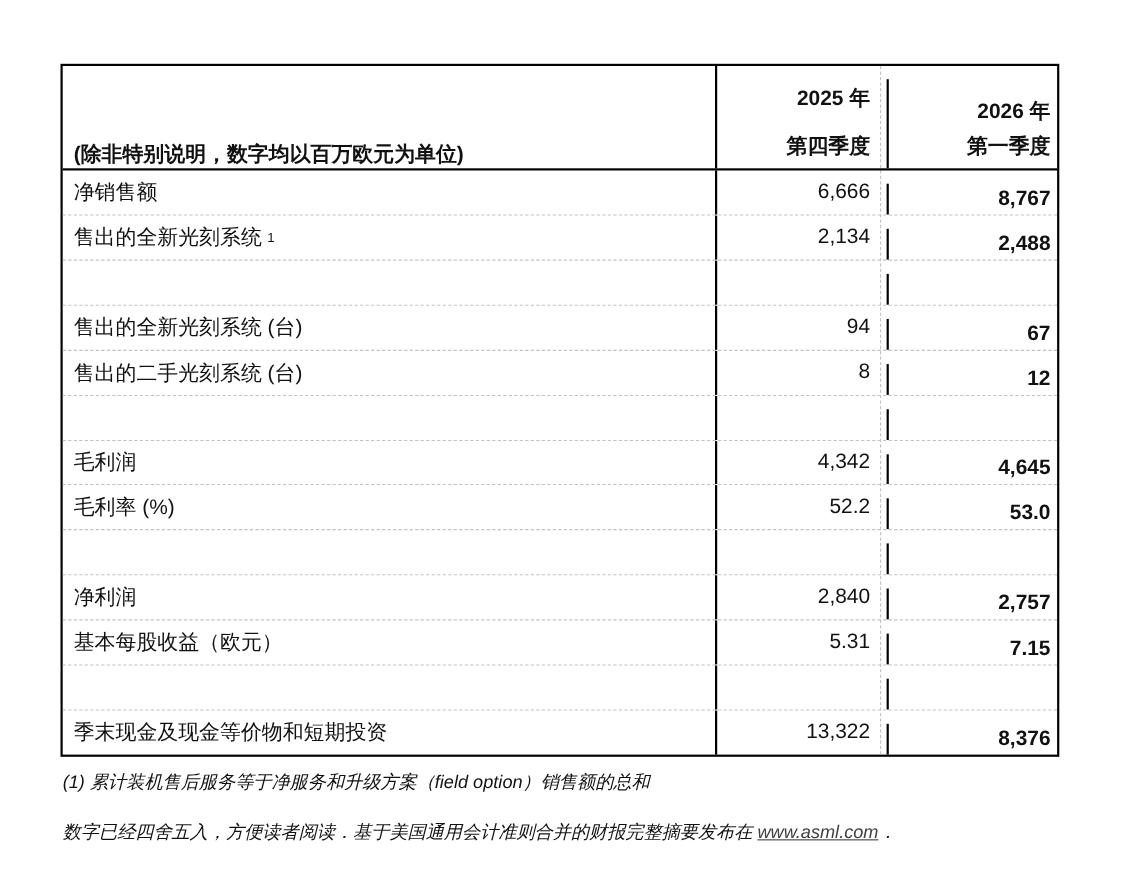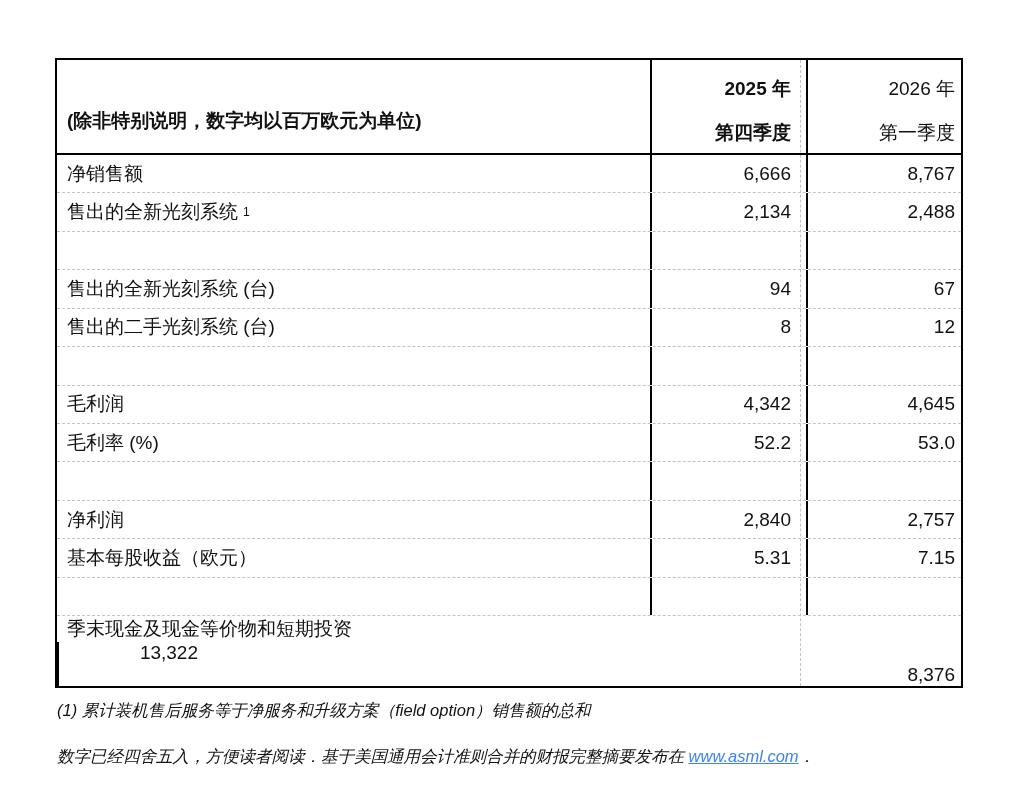--- a/index.html
+++ b/index.html
@@ -53,47 +53,48 @@
     position: relative;
     z-index: 2;
   }
   .row {
     display: flex;
     flex: 1 1 0;
     border-bottom: 1px dashed #c3c3c3;
     box-sizing: border-box;
     font-size: 19px;
   }
-  .row:last-child { border-bottom: none; flex-direction: column; }
+  .row:last-child { border-bottom: none; }
   .cell {
     box-sizing: border-box;
     display: flex;
     align-items: center;
   }
   .cell.label {
     width: 593px;
     padding-left: 10px;
   }
   .cell.c2025 {
     width: 156px;
     border-left: 2px solid #000000;
     justify-content: flex-end;
     padding-right: 15px;
   }
   .cell.c2026 {
     flex: 1 1 0;
     border-left: 2px solid #000000;
     justify-content: flex-end;
     padding-right: 6px;
-    font-weight: 400;
+    font-weight: 700;
+    margin-top: 12px;
   }
   .thead .cell { align-items: stretch; }
   .thead .cell.label {
     padding-top: 28px;
-    align-items: center;
+    align-items: flex-end;
   }
   .thead .cell.c2025,
   .thead .cell.c2026 {
     flex-direction: column;
     justify-content: space-between;
     align-items: flex-end;
     padding-top: 16px;
     padding-bottom: 7px;
   }
   sup.fnref {
@@ -107,21 +108,21 @@
     position: absolute;
     left: 57px;
     font-size: 16.5px;
     color: #111111;
     white-space: nowrap;
     font-style: italic;
   }
   .footnote1 { top: 700px; }
   .footnote2 { top: 746px; }
   .footnote a {
-    color: #3b82f6;
+    color: #404040;
     text-decoration: underline;
   }
 </style>
 </head>
 <body>
 
 <div class="page">
 
   <div class="fin-table">
     <div class="vdash"></div>

